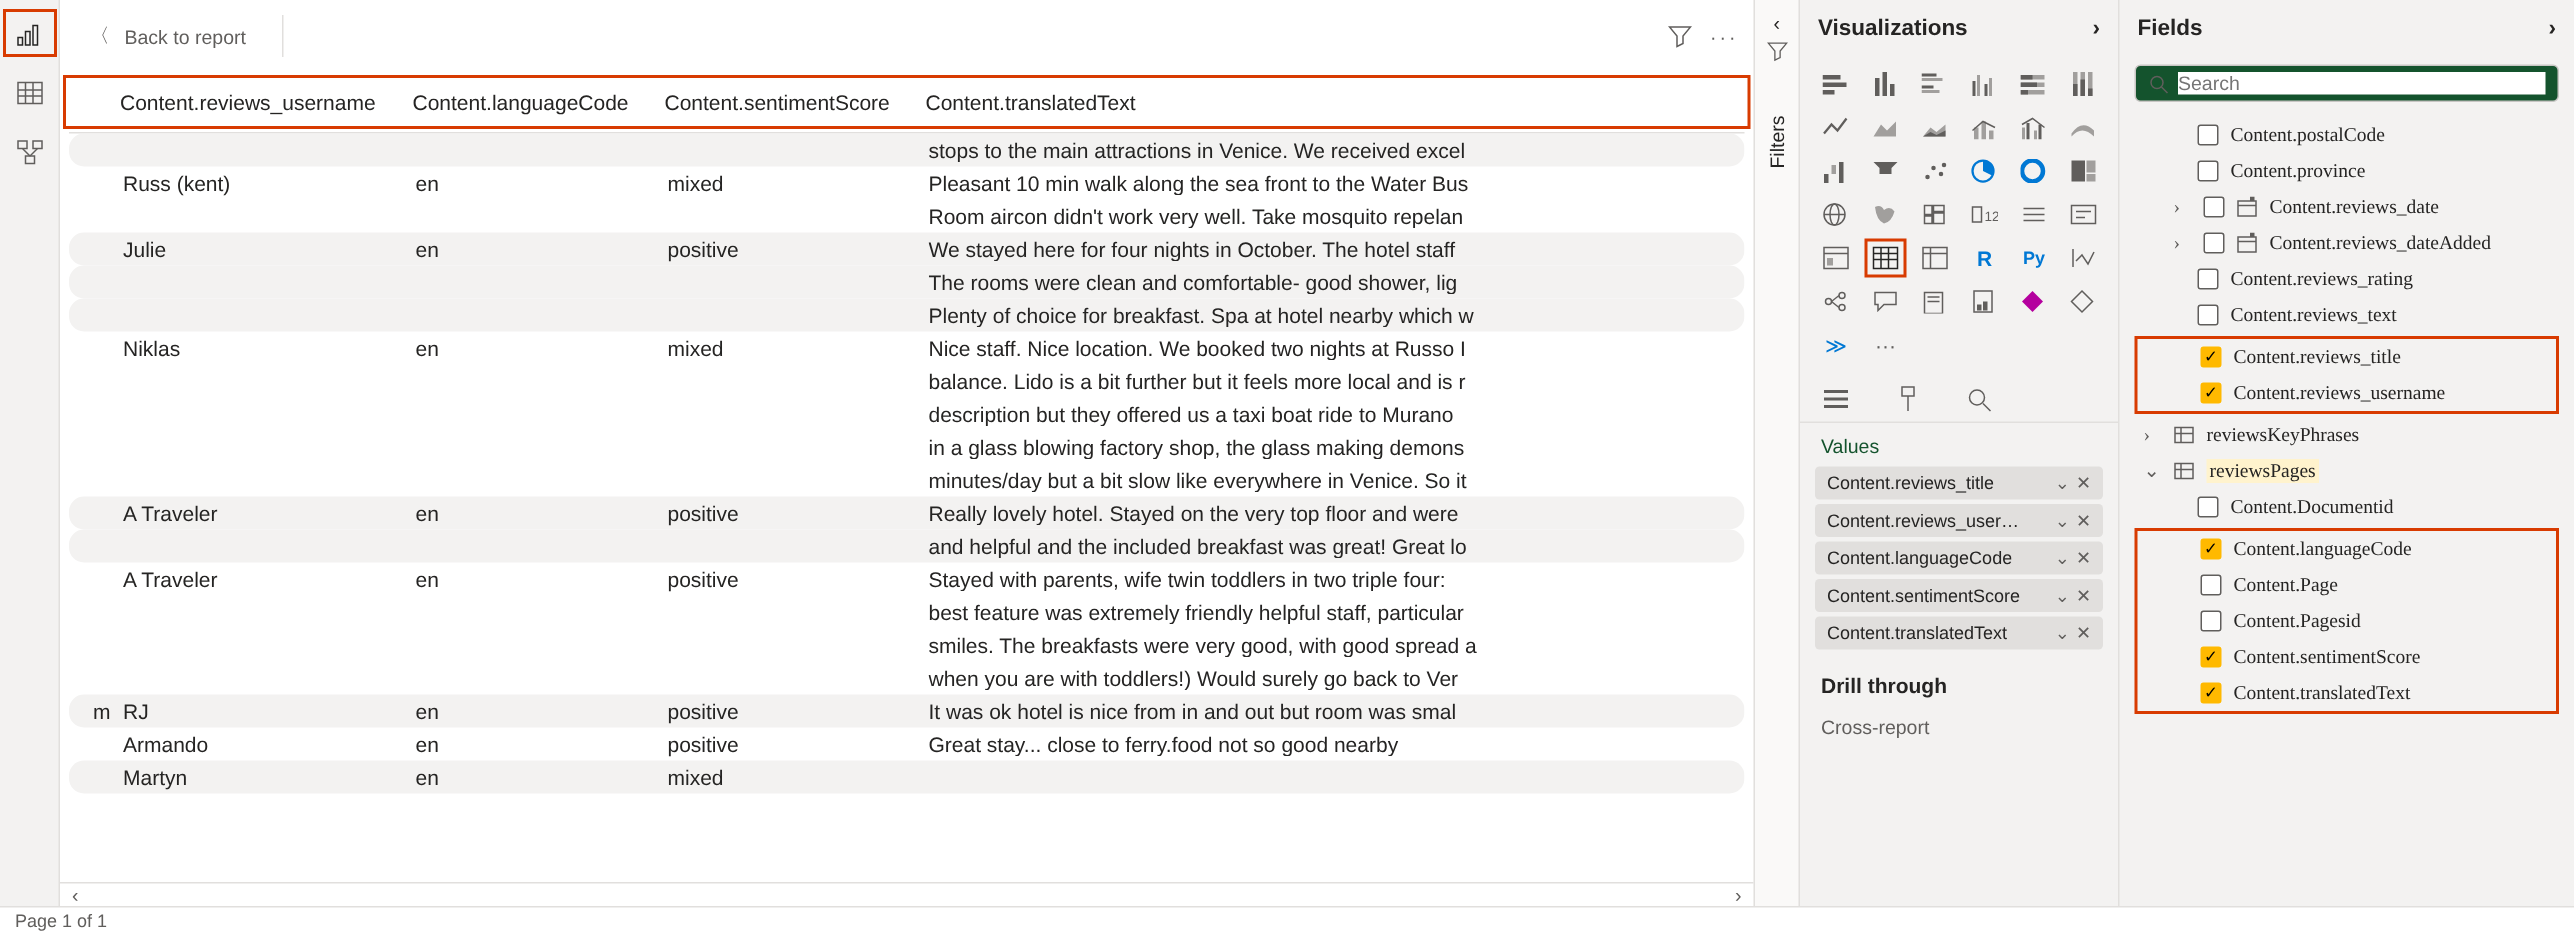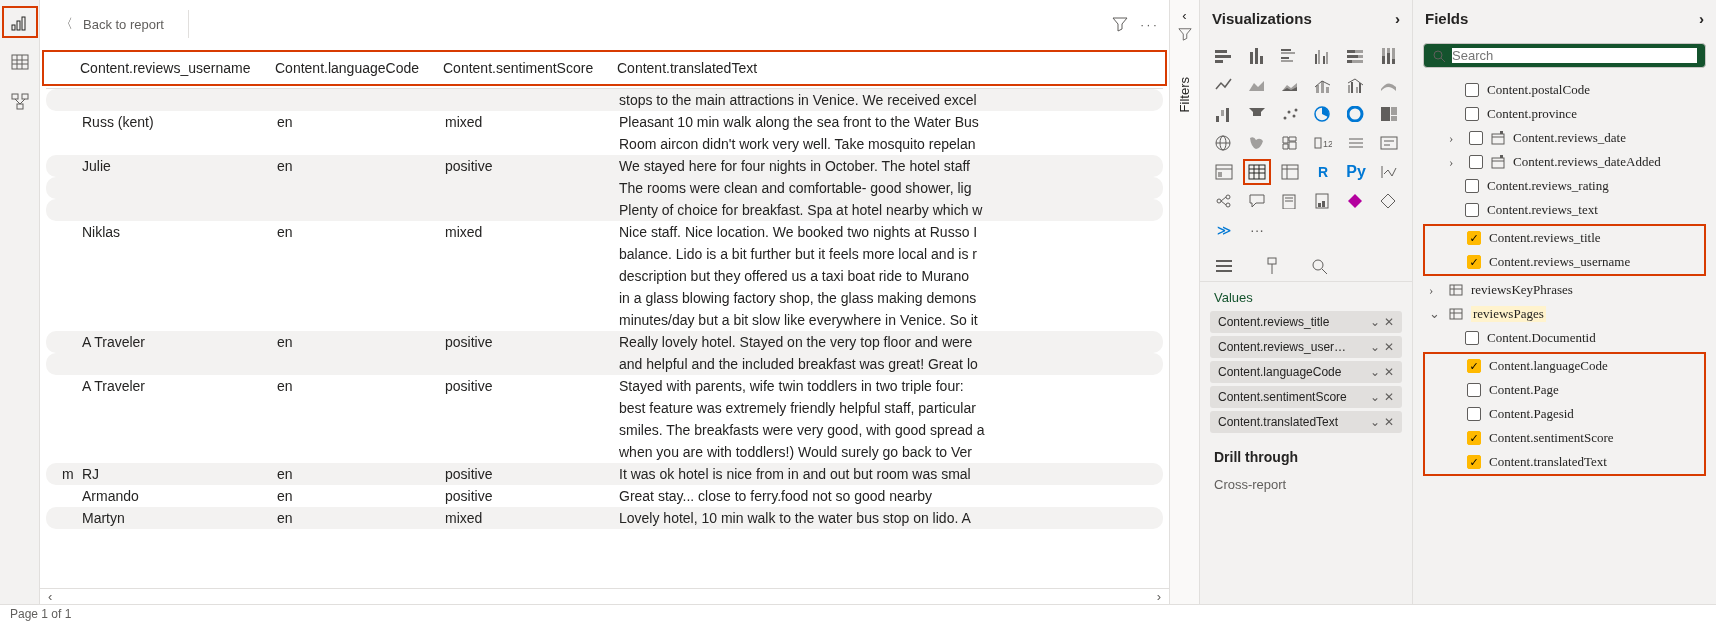--- a/index.html
+++ b/index.html
@@ -246,21 +246,20 @@
           <div class="col-user">Armando</div>
           <div class="col-lang">en</div>
           <div class="col-sent">positive</div>
           <div class="col-text">Great stay... close to ferry.food not so good nearby</div>
         </div>
         <div class="row alt">
           <div class="col-m"></div>
           <div class="col-user">Martyn</div>
           <div class="col-lang">en</div>
           <div class="col-sent">mixed</div>
-          <div class="col-text">Lovely hotel, 10 min walk to the water bus stop on lido. A</div>
         </div>
       </div>
 
     <div class="scroll-h">
       <span>‹</span>
       <span>›</span>
     </div>
   </div>
 
   <div class="filters-tab">
@@ -465,21 +464,21 @@
           </svg>
         </div>
       <div class="viz-icon">
           <svg width="18" height="16">
             <rect x="1" y="1" width="16" height="14" fill="none" stroke="#605e5c"></rect>
             <line x1="1" y1="5" x2="17" y2="5" stroke="#605e5c"></line>
             <line x1="6" y1="1" x2="6" y2="15" stroke="#605e5c"></line>
           </svg>
         </div>
       <div class="viz-icon" style="color:#0078d4;font-weight:bold;">R</div>
-      <div class="viz-icon" style="color:#0078d4;font-weight:bold;font-size:16px;">Py</div>
+      <div class="viz-icon" style="color:#0078d4;font-weight:bold;font-size:12px;">Py</div>
       <div class="viz-icon">
           <svg width="18" height="16">
             <line x1="2" y1="2" x2="2" y2="14" stroke="#605e5c"></line>
             <polyline points="4,10 8,6 12,12 16,4" fill="none" stroke="#605e5c"></polyline>
           </svg>
         </div>
 
       <div class="viz-icon">
           <svg width="18" height="16">
             <circle cx="4" cy="8" r="2" fill="none" stroke="#605e5c"></circle>

